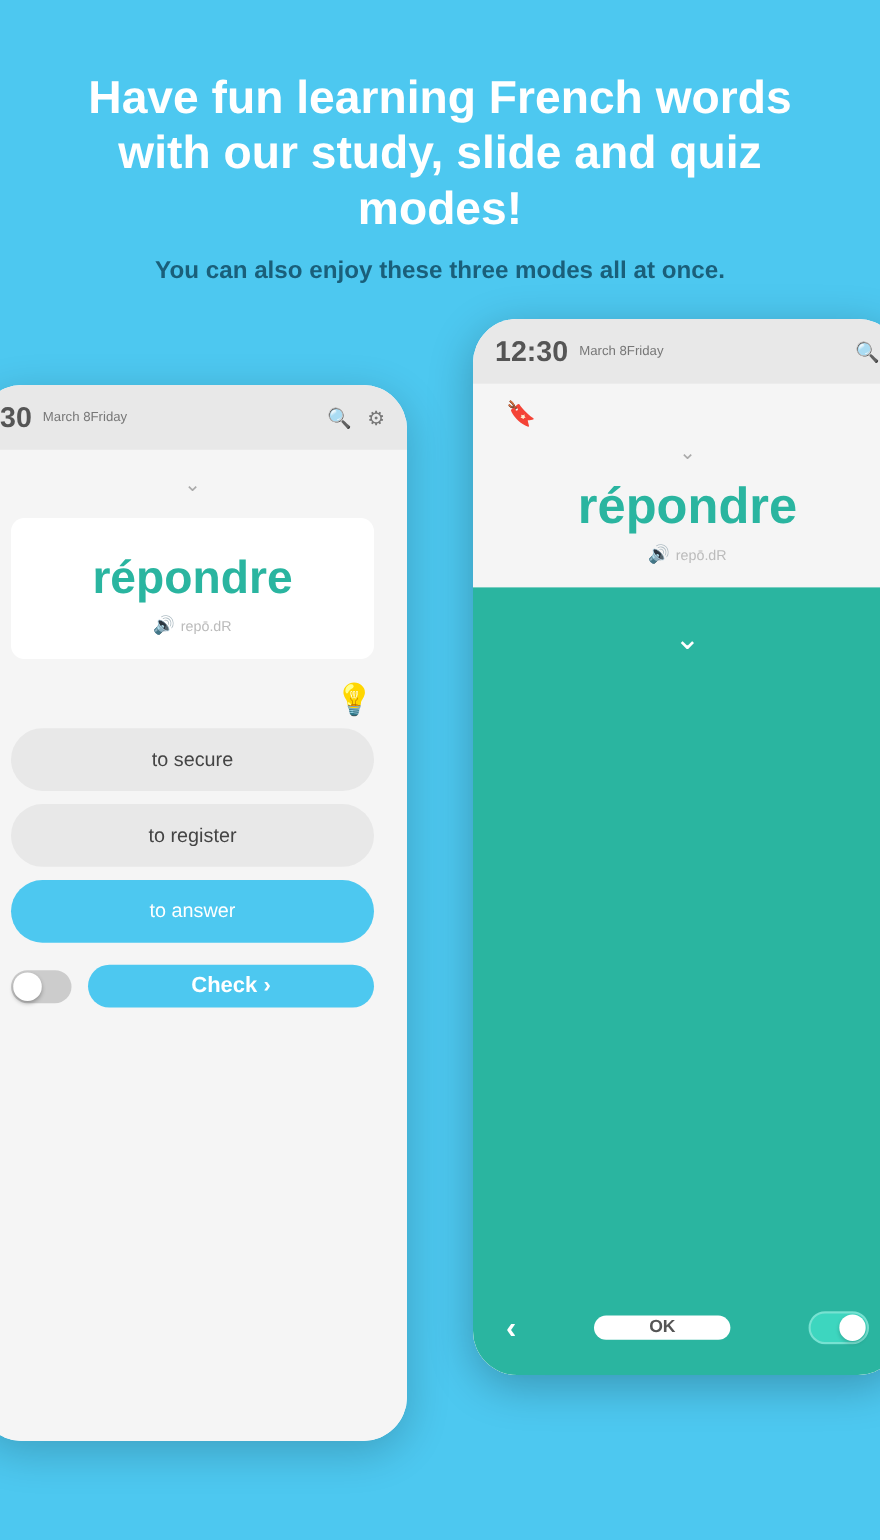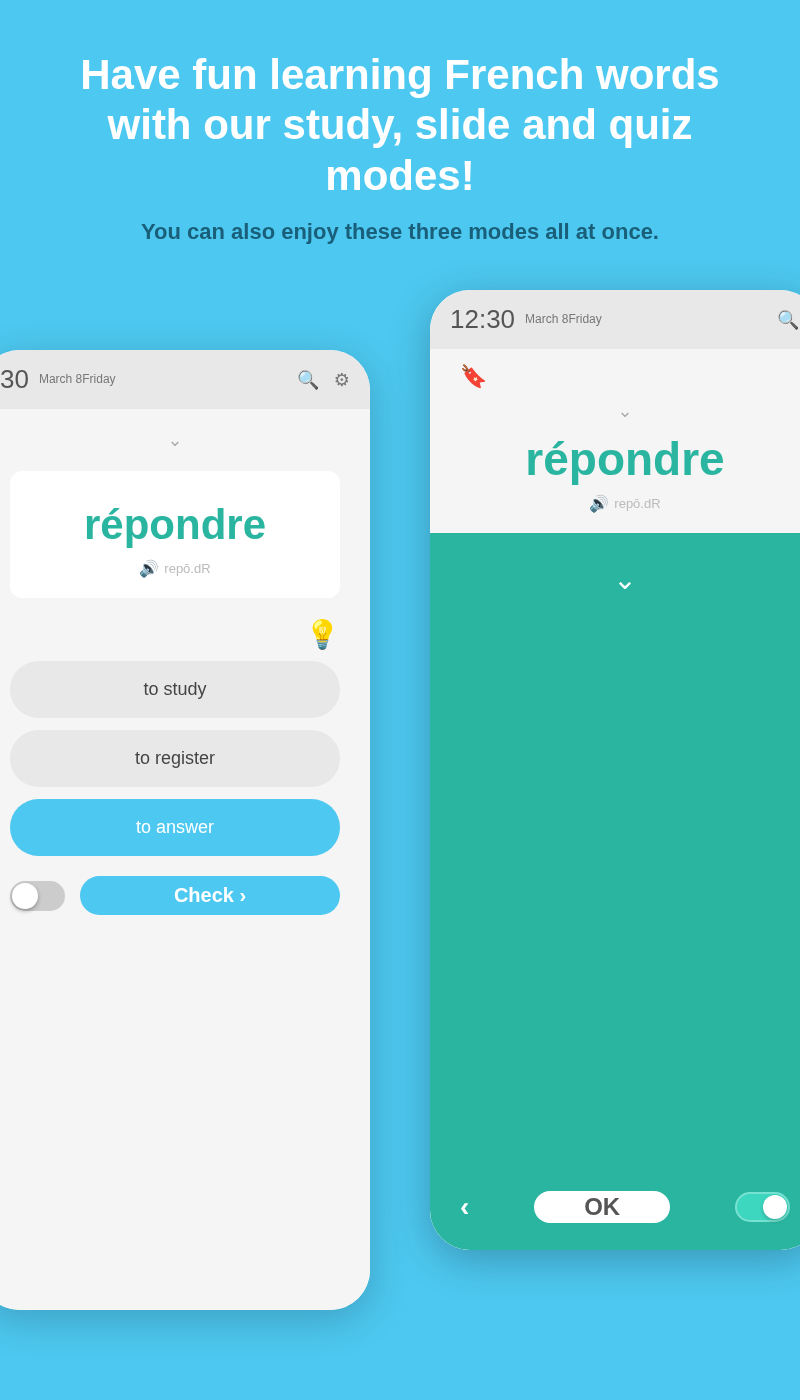--- a/index.html
+++ b/index.html
@@ -8,21 +8,21 @@
       width: 800px;
       height: 1400px;
       background: #4DC8F0;
       font-family: 'Arial', sans-serif;
       overflow: hidden;
       position: relative;
     }
 
     .header-section {
       text-align: center;
-      padding: 50px 40px 30px;
+      padding: 64px 40px 30px;
     }
 
     .main-title {
       color: white;
       font-size: 42px;
       font-weight: 900;
       line-height: 1.2;
       margin-bottom: 18px;
     }
 
@@ -62,21 +62,21 @@
     }
 
     .status-time-area {
       display: flex;
       align-items: center;
       gap: 10px;
     }
 
     .status-time {
       font-size: 26px;
-      font-weight: 400;
+      font-weight: 700;
       color: #555;
     }
 
     .status-date {
       display: flex;
       flex-direction: row;
       font-size: 12px;
       color: #777;
       line-height: 1.3;
     }
@@ -307,21 +307,21 @@
       color: white;
       font-size: 28px;
       font-weight: bold;
     }
 
     .ok-btn {
       background: white;
       border: none;
       border-radius: 30px;
       padding: 2px 50px;
-      font-size: 24px;
+      font-size: 16px;
       font-weight: 700;
       color: #555;
       cursor: pointer;
     }
 
     .toggle-right {
       width: 55px;
       height: 30px;
       background: #3dd6bf;
       border-radius: 15px;
@@ -374,21 +374,21 @@
           <span class="sound-icon">🔊</span>
           <span>repō.dR</span>
         </div>
       </div>
 
       <div class="hint-icon">
         <span>💡</span>
       </div>
 
       <div class="answer-options">
-        <button class="option-btn">to study</button>
+        <button class="option-btn">to secure</button>
         <button class="option-btn">to register</button>
         <button class="option-btn selected">to answer</button>
       </div>
 
       <div class="bottom-bar">
         <div class="toggle-switch">
           <div class="toggle-knob"></div>
         </div>
         <button class="check-btn">Check ›</button>
       </div>

